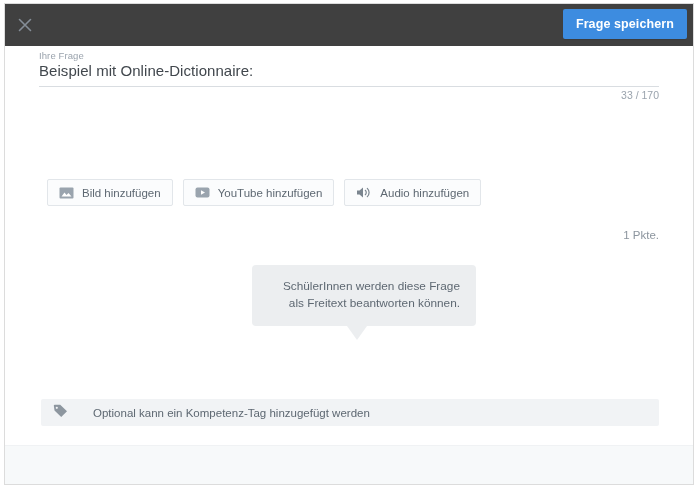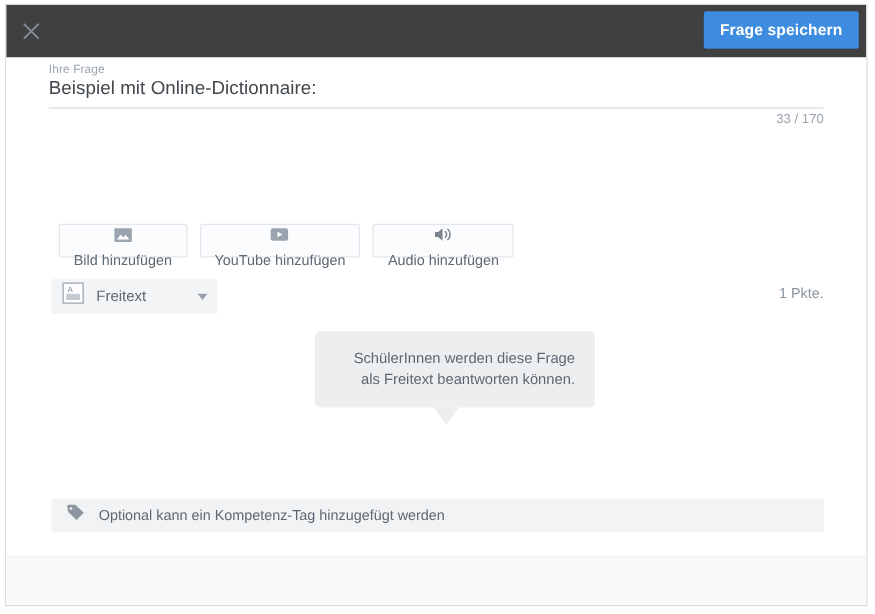--- a/index.html
+++ b/index.html
@@ -143,21 +143,20 @@
     height: 27px;
     padding: 0 11px;
     background: #fbfcfd;
     border: 1px solid #e2e6ea;
     border-radius: 2px;
     font-size: 11.5px;
     color: #5e6872;
     cursor: pointer;
     box-sizing: border-box;
     white-space: nowrap;
-    flex-direction: column;
   }
   .media-btn .ico { display: flex; align-items: center; }
 
   
   .type-select {
     position: absolute;
     left: 36px;
     top: 177px;
     width: 133px;
     height: 28px;
@@ -244,21 +243,21 @@
     height: 27px;
     background: #f1f3f5;
     border-radius: 2px;
     display: flex;
     align-items: center;
     padding: 0 12px;
     box-sizing: border-box;
     cursor: pointer;
   }
   .tag-row .label {
-    margin-left: 11px;
+    margin-left: 25px;
     font-size: 11.5px;
     color: #5e6872;
   }
 
   
   .footer {
     position: absolute;
     left: 0;
     right: 0;
     bottom: 0;
@@ -320,31 +319,20 @@
           <svg width="16" height="15" viewBox="0 0 16 15">
             <path d="M1 5.5 H3.5 L7 2.5 V12.5 L3.5 9.5 H1 Z" fill="#7b858f"></path>
             <path d="M9.3 5.3 a3 3 0 0 1 0 4.4" stroke="#7b858f" stroke-width="1.2" fill="none" stroke-linecap="round"></path>
             <path d="M11.3 3.4 a5.6 5.6 0 0 1 0 8.2" stroke="#7b858f" stroke-width="1.2" fill="none" stroke-linecap="round"></path>
           </svg>
         </span>
         <span>Audio hinzufügen</span>
       </div>
     </div>
 
-    <div class="type-select">
-      <span class="ico">
-        <svg width="19" height="19" viewBox="0 0 19 19">
-          <rect x="1.5" y="1.5" width="16" height="16" fill="#ffffff" stroke="#aab2ba" stroke-width="1.2"></rect>
-          <text x="5.2" y="8.6" font-family="Liberation Sans, sans-serif" font-size="6" fill="#7b858f">A</text>
-          <rect x="4" y="10" width="11" height="5" fill="#c3cad1"></rect>
-        </svg>
-      </span>
-      <span class="label">Freitext</span>
-      <span class="caret"></span>
-    </div>
 
     <div class="points">1 Pkte.</div>
 
     <div class="bubble-wrap">
       <div class="bubble">SchülerInnen werden diese Frage als Freitext beantworten können.</div>
       <div class="bubble-tail"></div>
     </div>
 
 
     <div class="tag-row">

